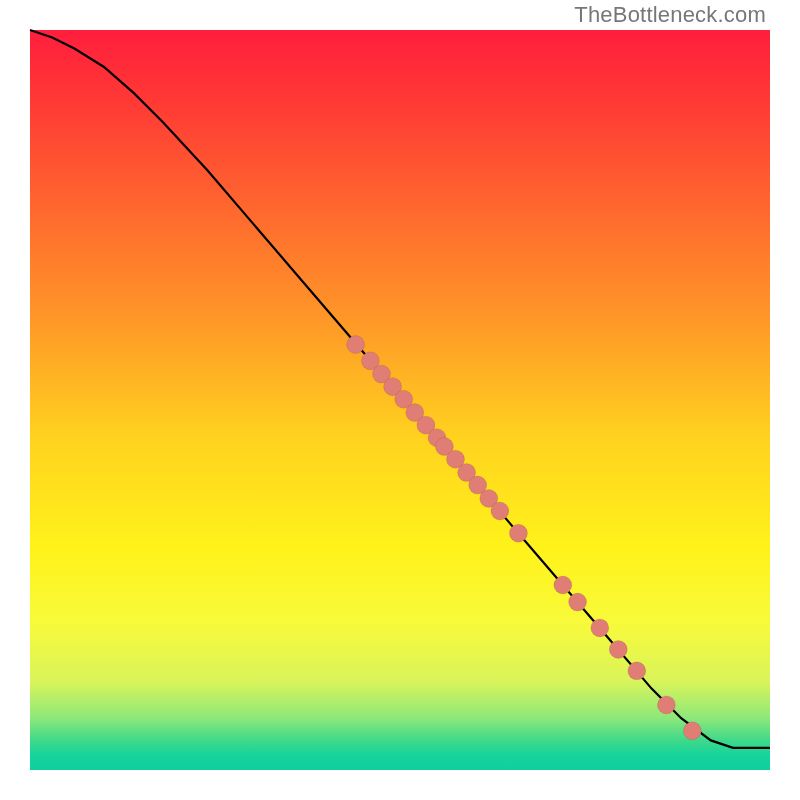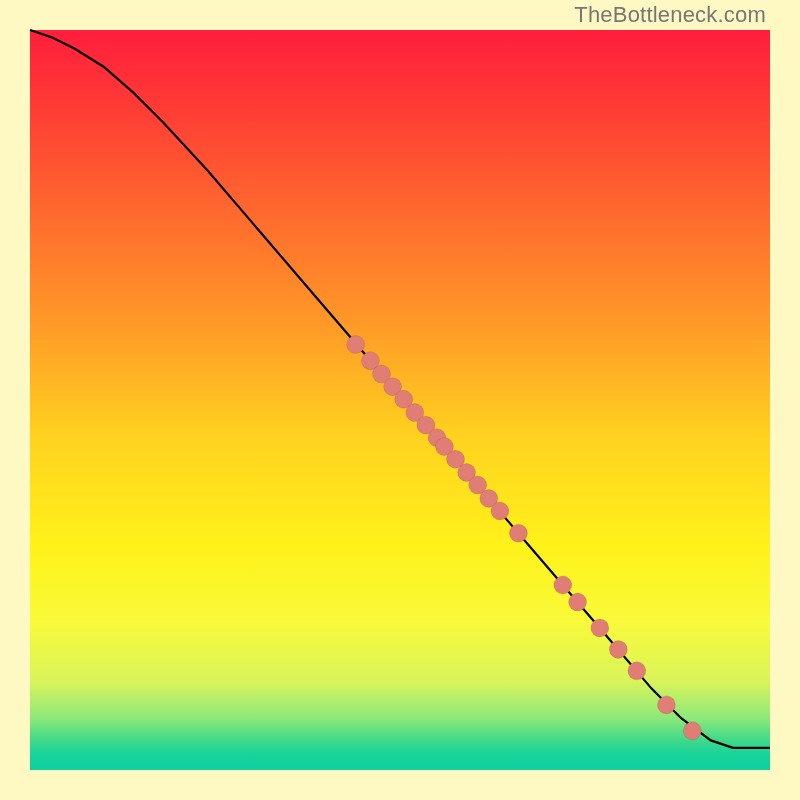--- a/index.html
+++ b/index.html
@@ -8,21 +8,21 @@
     width: 800px;
     height: 800px;
     overflow: hidden;
     background: #000;
     font-family: Arial, Helvetica, sans-serif;
   }
   .frame {
     position: relative;
     width: 800px;
     height: 800px;
-    background: #fef9c3;
+    background: #ffffff;
   }
   .plot-area {
     position: absolute;
     left: 30px;
     top: 30px;
     width: 740px;
     height: 740px;
     
     background: linear-gradient(
       to bottom,

